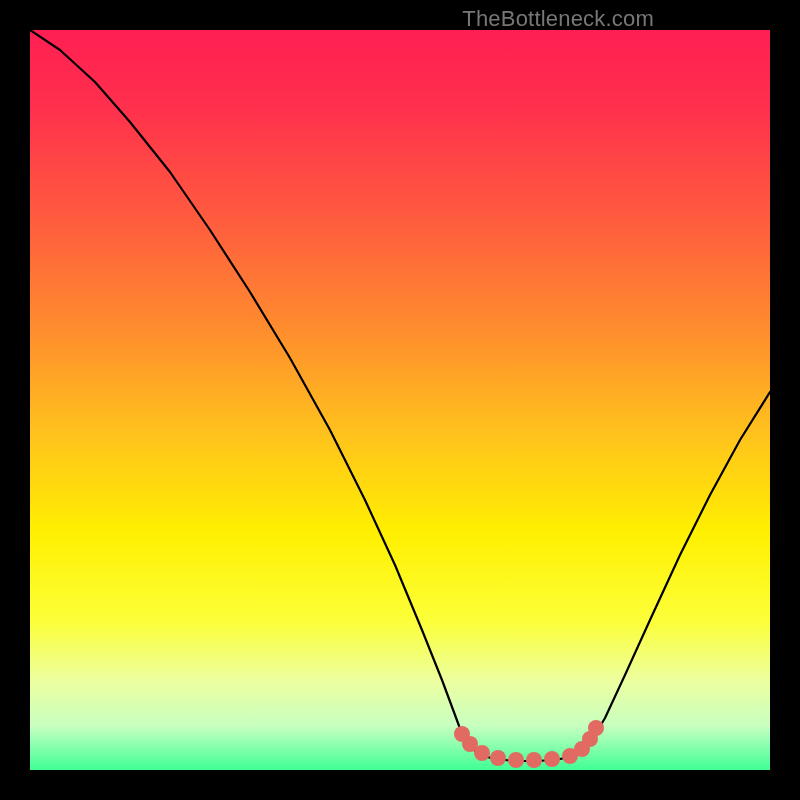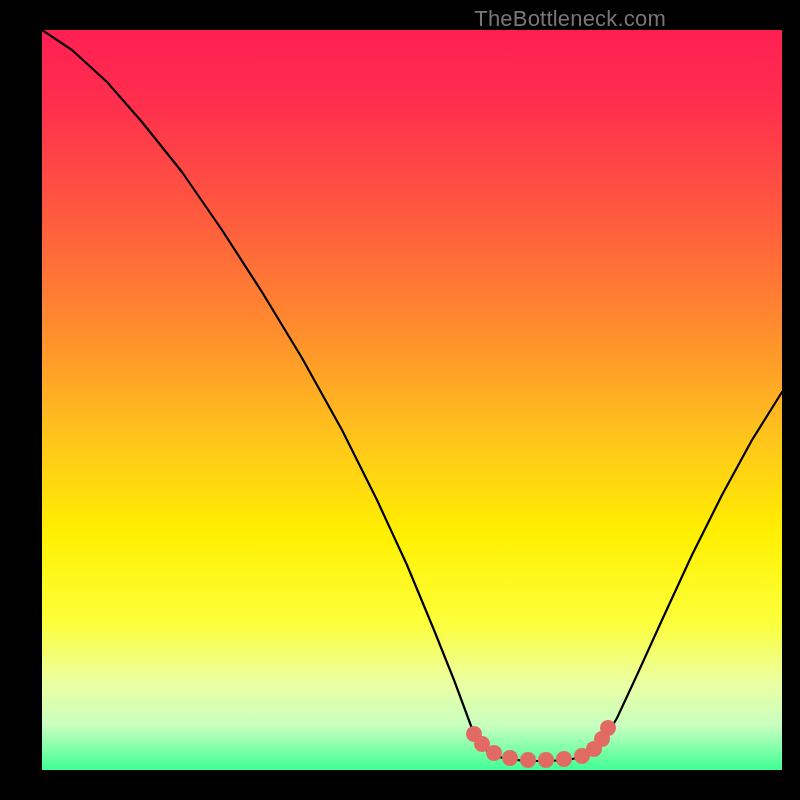--- a/index.html
+++ b/index.html
@@ -9,21 +9,20 @@
     height: 800px;
     background: #000;
     overflow: hidden;
     font-family: Arial, Helvetica, sans-serif;
   }
   .frame {
     position: absolute;
     left: 0; top: 0;
     width: 664px; height: 800px;
     background: #000;
-    margin-left: 12px;
   }
   .plot {
     position: absolute;
     left: 30px;
     top: 30px;
     width: 740px;
     height: 740px;
     overflow: hidden;
   }
   .watermark {

